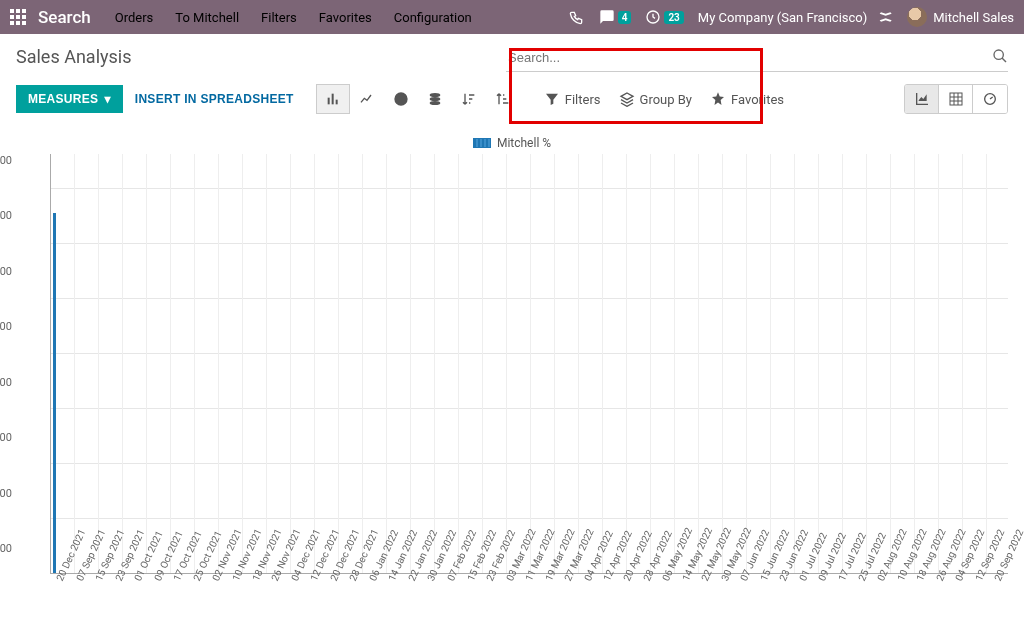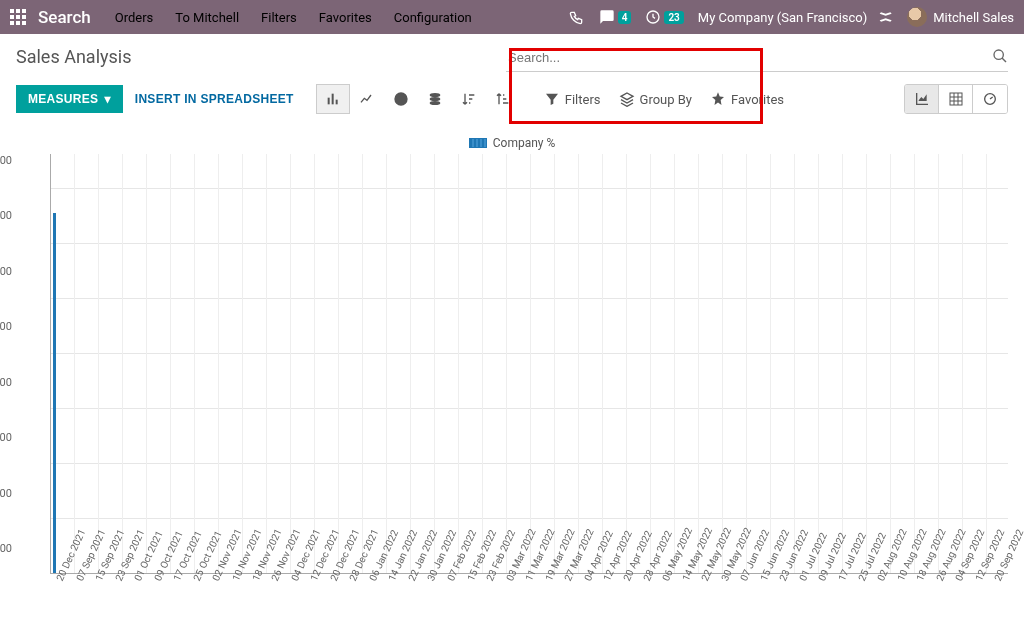--- a/index.html
+++ b/index.html
@@ -206,21 +206,21 @@
         </button>
     </div>
   </div>
 </div>
 
 <div class="highlight-box" style="left:509px; top:48px; width:254px; height:76px;"></div>
 
 <div class="chart-area">
   <div class="legend">
     <div class="legend-swatch"></div>
-    <span>Company %</span>
+    <span>Mitchell %</span>
   </div>
   <div class="ylabels" id="ylabels" style="top: 22px; position: absolute; left: 6px; height: 388px;">
       <div style="bottom: -6px; position: absolute; right: 0px; width: 36px; text-align: right;">0.00</div>
       <div style="bottom: 49.4286px; position: absolute; right: 0px; width: 36px; text-align: right;">20.00</div>
       <div style="bottom: 104.857px; position: absolute; right: 0px; width: 36px; text-align: right;">40.00</div>
       <div style="bottom: 160.286px; position: absolute; right: 0px; width: 36px; text-align: right;">60.00</div>
       <div style="bottom: 215.714px; position: absolute; right: 0px; width: 36px; text-align: right;">80.00</div>
       <div style="bottom: 271.143px; position: absolute; right: 0px; width: 36px; text-align: right;">100.00</div>
       <div style="bottom: 326.571px; position: absolute; right: 0px; width: 36px; text-align: right;">120.00</div>
       <div style="bottom: 382px; position: absolute; right: 0px; width: 36px; text-align: right;">140.00</div>

